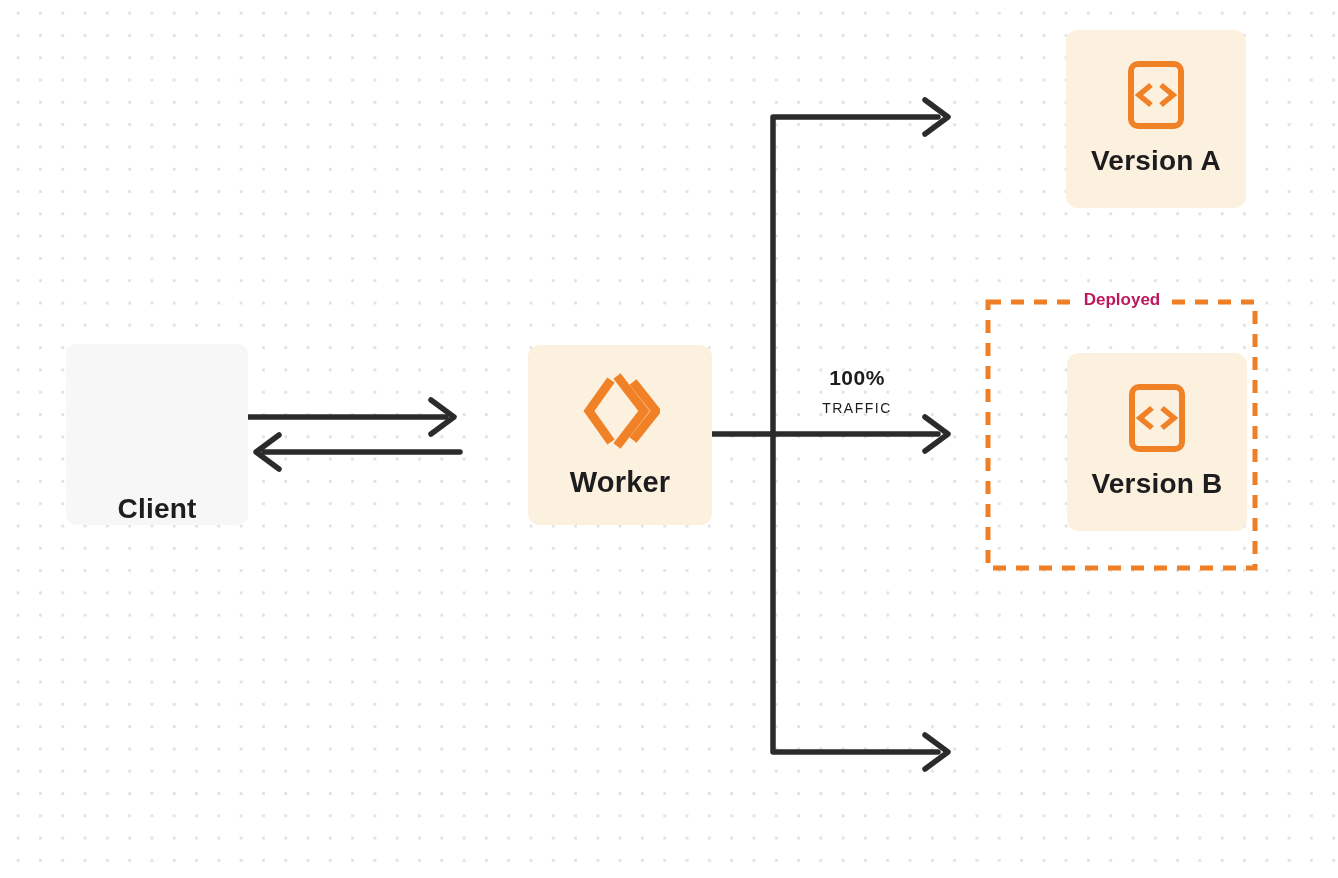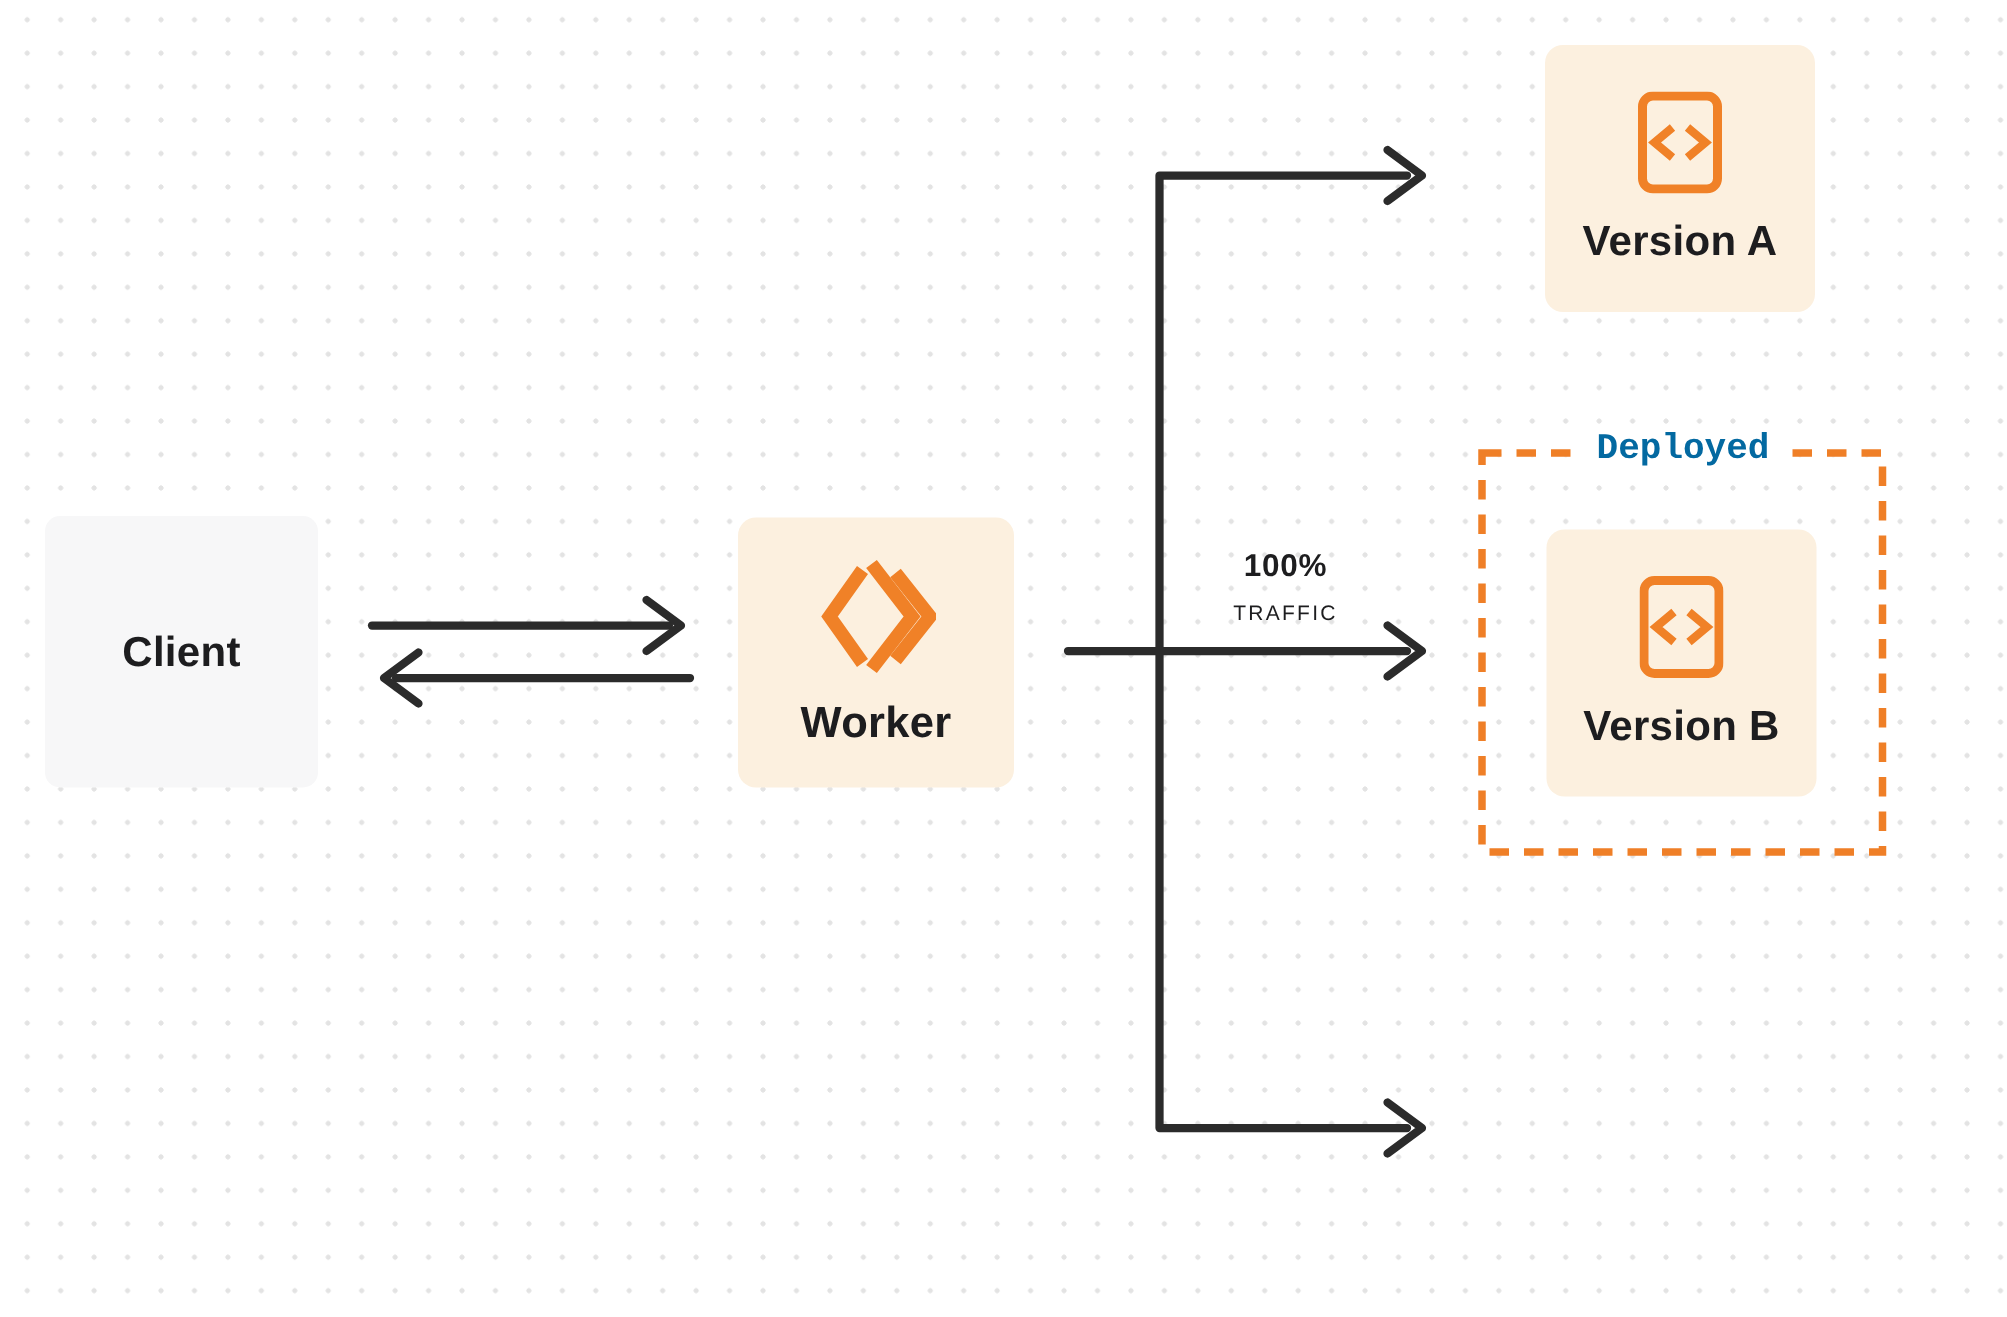--- a/index.html
+++ b/index.html
@@ -24,33 +24,35 @@
     z-index: 1;
   }
   .node {
     position: absolute;
     z-index: 2;
     display: flex;
     flex-direction: column;
     align-items: center;
     justify-content: center;
     box-sizing: border-box;
+    margin-left: 36px;
   }
   .node-label {
     font-weight: 700;
     font-size: 28px;
     color: #1d1d1f;
     letter-spacing: 0.2px;
     white-space: nowrap;
   }
   .client-node {
     left: 30px; top: 344px;
     width: 182px; height: 181px;
     background: #f7f7f8;
     border-radius: 10px;
+    justify-content: flex-end;
   }
   .worker-node {
     left: 492px; top: 345px;
     width: 184px; height: 180px;
     background: #fcf0df;
     border-radius: 12px;
     gap: 16px;
   }
   .worker-node .node-label { font-size: 29px; text-align: right; }
   .version-node {
@@ -70,27 +72,26 @@
     z-index: 1;
   }
   .deployed-border { position: absolute; left: 0; top: 0; }
   .deployed-label {
     position: absolute;
     top: -11px;
     left: 50%;
     transform: translateX(-50%);
     background: #ffffff;
     padding: 0 10px;
-    font-size: 24px;
+    font-size: 17px;
     font-weight: 700;
-    color: #0369a1;
+    color: #be185d;
     line-height: 28px;
     white-space: nowrap;
     z-index: 3;
-    font-family: Liberation Mono, monospace;
   }
   .traffic-label {
     position: absolute;
     left: 787px; top: 366px;
     width: 140px;
     z-index: 2;
     text-align: center;
     color: #1d1d1f;
   }
   .traffic-line1 {

